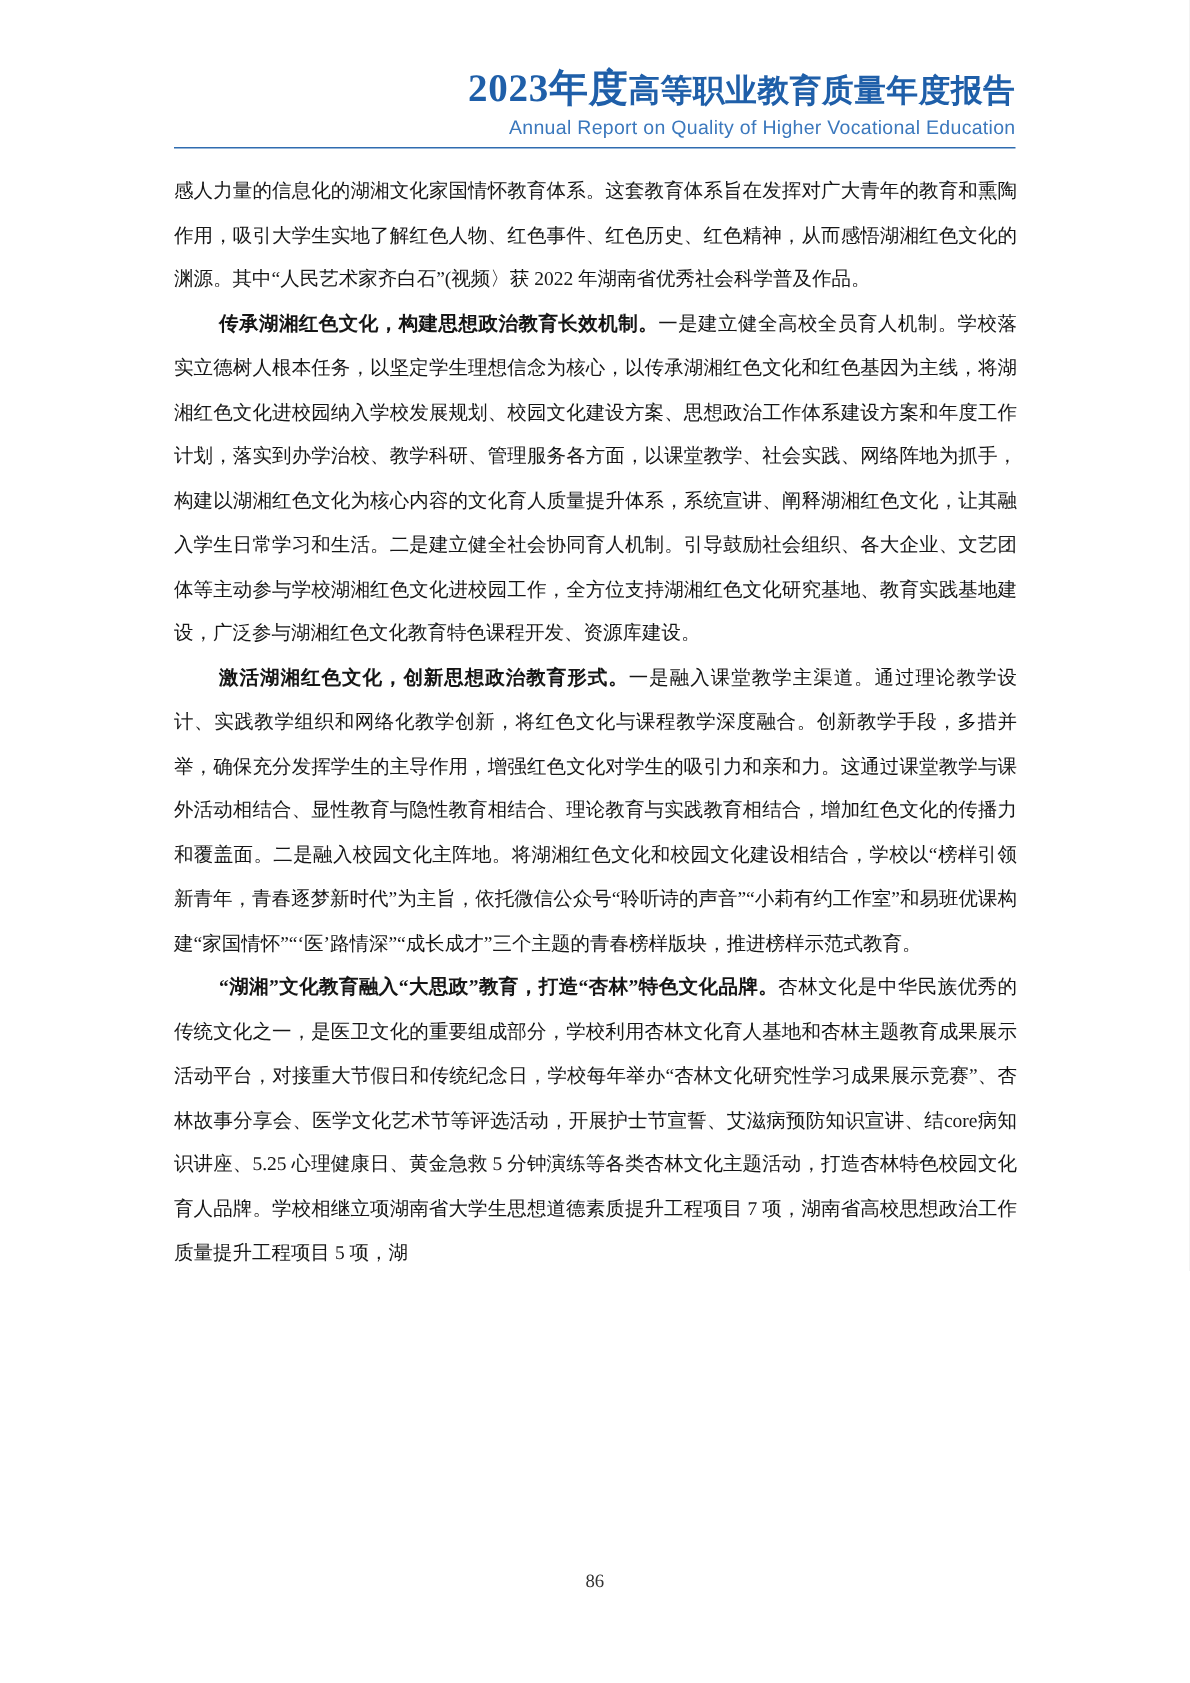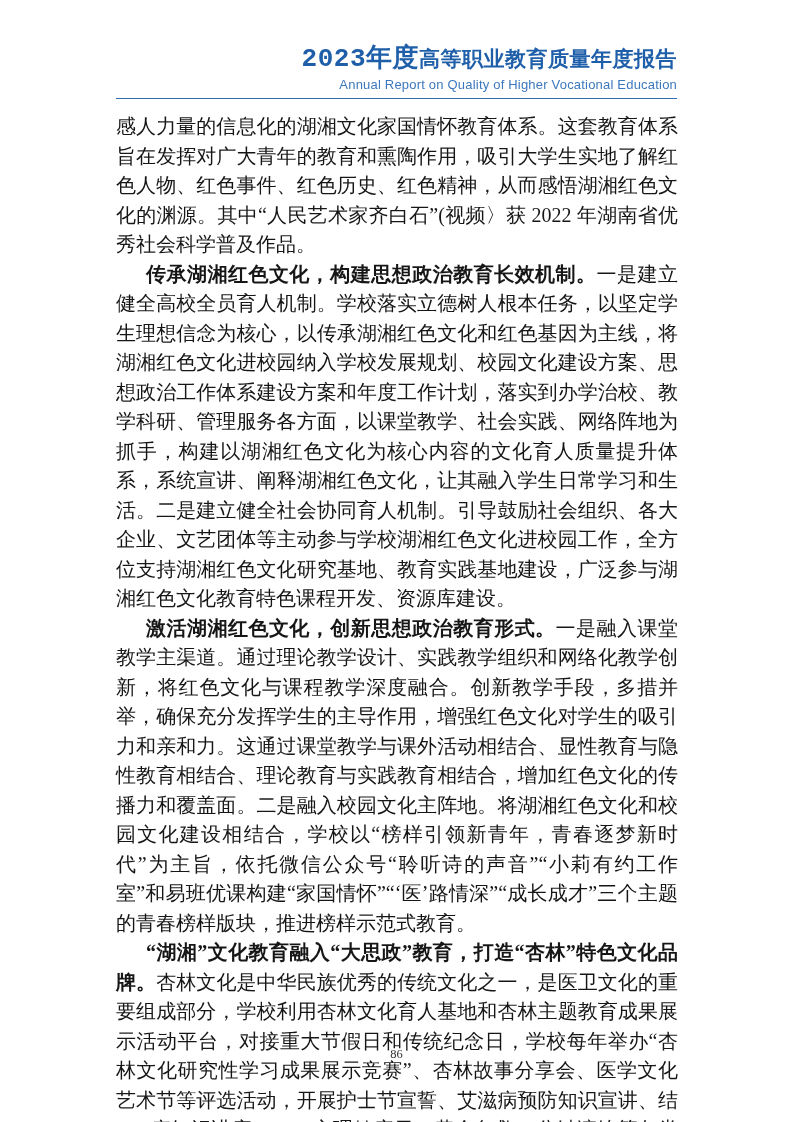--- a/index.html
+++ b/index.html
@@ -19,21 +19,21 @@
   }
   .header {
     position: absolute;
     top: 46px;
     right: 116px;
     text-align: right;
     line-height: 1;
   }
   .header-main {
     color: #1f5fa9;
-    font-family: Liberation Mono, monospace;
+    font-family: Liberation Serif, serif;
     white-space: nowrap;
   }
   .header-main .year {
     font-size: 26px;
     font-weight: bold;
     letter-spacing: 0.5px;
   }
   .header-main .title-cn {
     font-size: 21px;
     font-weight: bold;
@@ -56,21 +56,21 @@
     background: #2f6cb0;
   }
   .content {
     position: absolute;
     top: 112px;
     left: 116px;
     width: 562px;
   }
   p.body {
     margin: 0 0 0 0;
-    font-size: 20px;
+    font-size: 13px;
     line-height: 29.5px;
     color: #161616;
     text-align: justify;
     text-justify: inter-ideograph;
     text-indent: 0;
   }
   p.indent {
     text-indent: 30px;
   }
   p.body b {

